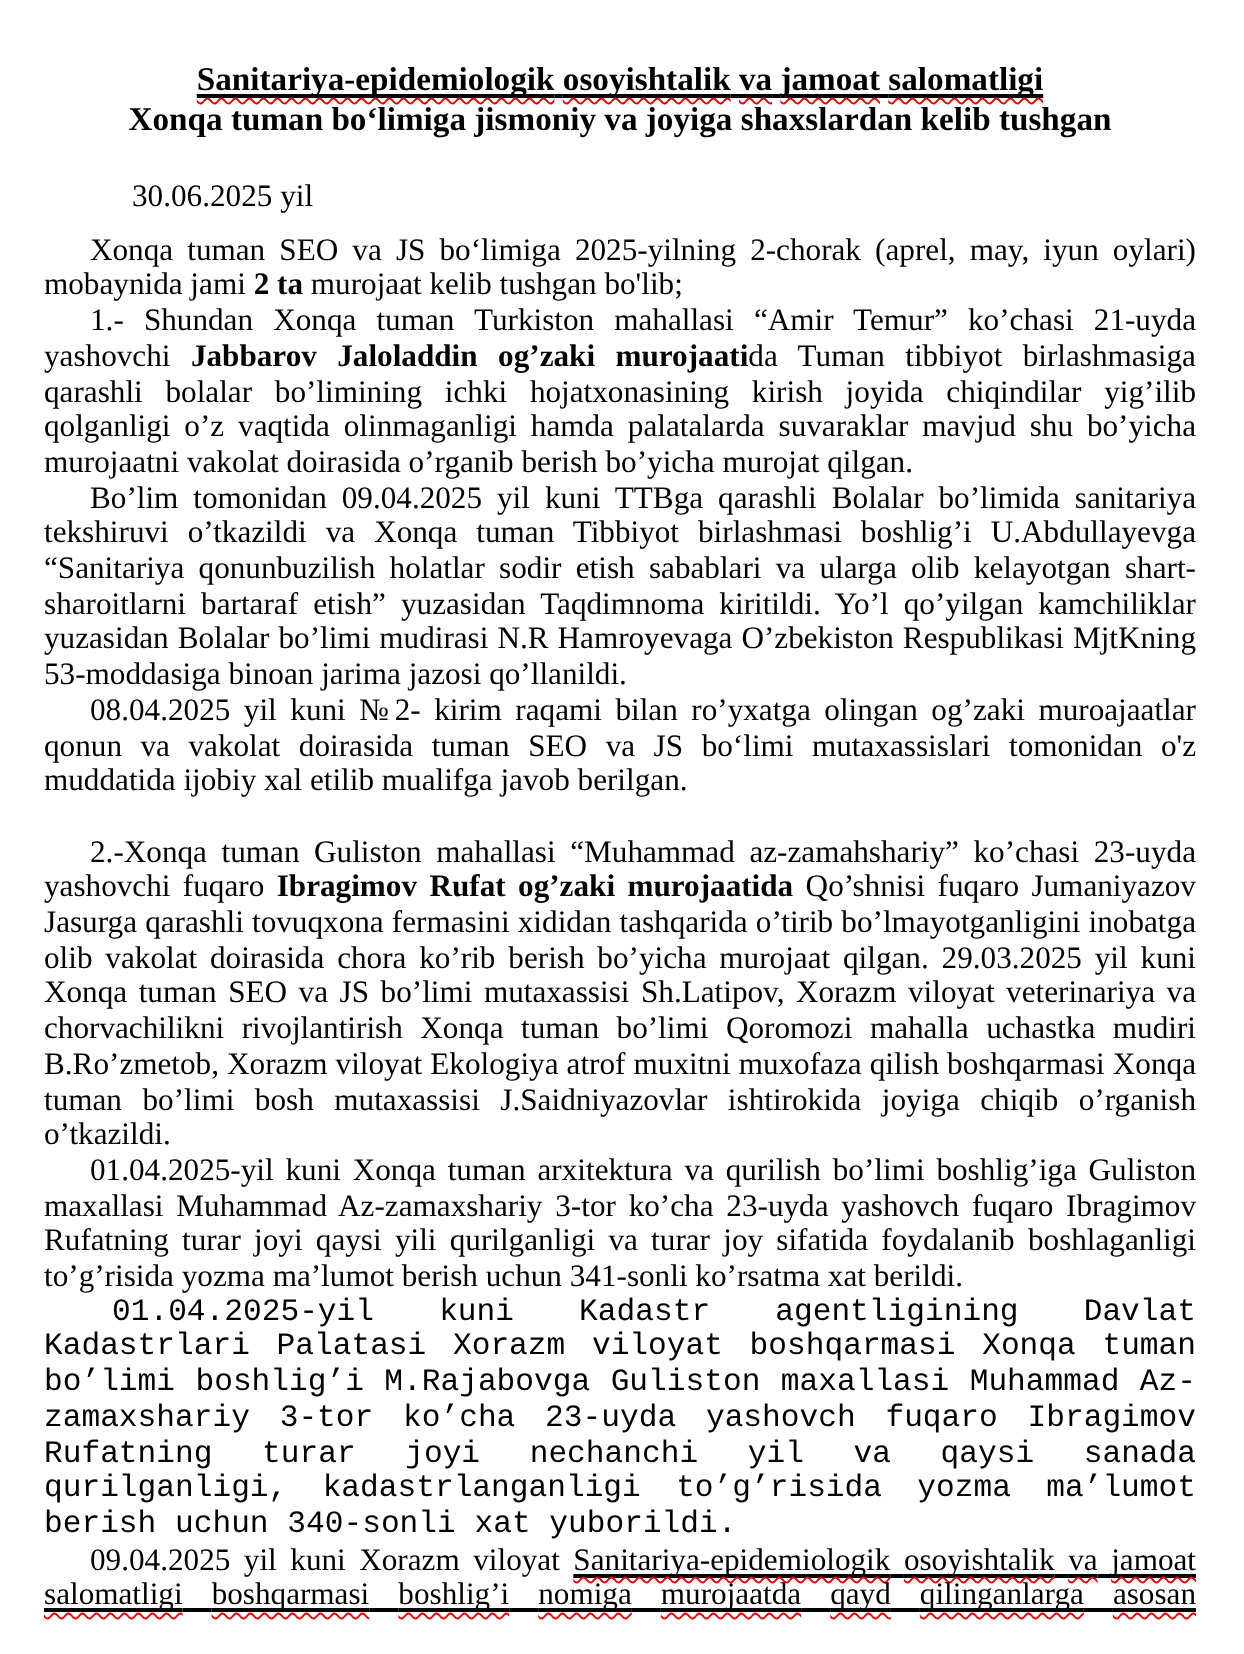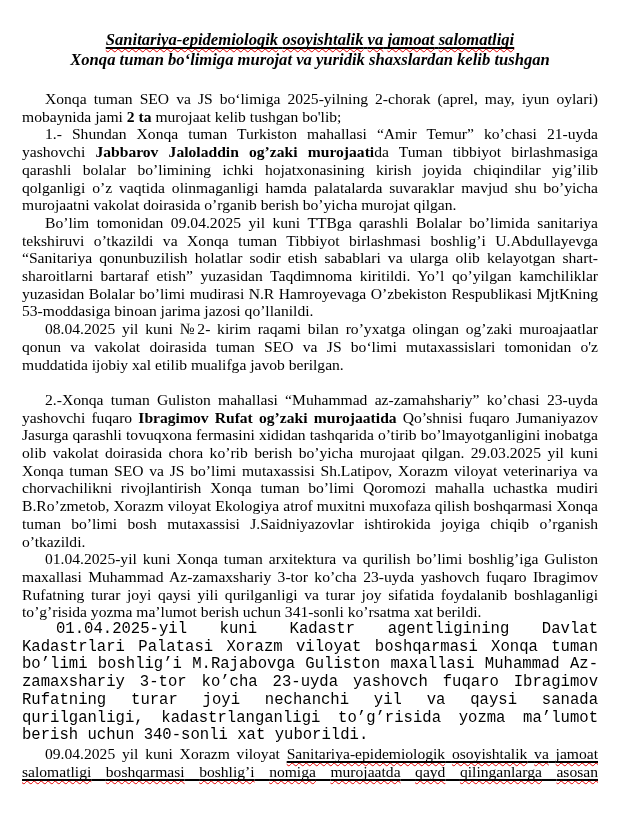--- a/index.html
+++ b/index.html
@@ -16,21 +16,21 @@
     font-size: 15.6px;
     line-height: 17.7px;
   }
   .title {
     text-align: center;
     font-weight: bold;
     font-size: 16.6px;
     line-height: 20px;
     margin-bottom: 20px;
   }
-  .t-line { text-align: center; font-style: italic; }
+  .t-line { text-align: center; }
   .u-solid {
     text-decoration: underline;
     text-decoration-thickness: 1.5px;
     text-underline-offset: 2px;
   }
   
   .sw {
     text-decoration: underline;
     text-decoration-style: wavy;
     text-decoration-color: var(--spell, #e60000);
@@ -49,23 +49,24 @@
   .justify-last { text-align-last: justify; }
   b { font-weight: bold; }
 </style>
 </head>
 <body style="background: rgb(255, 255, 255); color: rgb(0, 0, 0);">
 
 <div class="page">
 
   <div class="title">
     <div class="t-line"><span class="u-solid"><span><span class="sw">Sanitariya-epidemiologik</span> <span class="sw">osoyishtalik</span> <span class="sw">va</span> <span class="sw">jamoat</span> <span class="sw">salomatligi</span></span></span></div>
-    <div class="t-line">Xonqa tuman bo‘limiga murojat va yuridik shaxslardan kelib tushgan</div>
+    <div class="t-line">Xonqa tuman bo‘limiga jismoniy va joyiga shaxslardan kelib tushgan</div>
   </div>
 
+  <p class="date">30.06.2025 yil</p>
 
   <p><span>Xonqa tuman SEO va JS bo‘limiga 2025-yilning 2-chorak  (aprel, may, iyun oylari) mobaynida  jami </span><b>2 ta</b><span> murojaat kelib tushgan bo'lib;</span></p>
 
   <p><span>1.- Shundan Xonqa tuman Turkiston mahallasi “Amir Temur” ko’chasi 21-uyda yashovchi </span><b>Jabbarov Jaloladdin og’zaki murojaati</b><span>da Tuman tibbiyot birlashmasiga qarashli bolalar bo’limining ichki hojatxonasining kirish joyida chiqindilar yig’ilib qolganligi o’z vaqtida olinmaganligi hamda palatalarda suvaraklar mavjud shu bo’yicha murojaatni vakolat doirasida o’rganib berish bo’yicha murojat qilgan.</span></p>
 
   <p>Bo’lim tomonidan 09.04.2025 yil kuni TTBga qarashli Bolalar bo’limida sanitariya tekshiruvi o’tkazildi va Xonqa tuman Tibbiyot birlashmasi boshlig’i U.Abdullayevga “Sanitariya qonunbuzilish holatlar sodir etish sabablari va ularga olib kelayotgan shart-sharoitlarni bartaraf etish” yuzasidan Taqdimnoma kiritildi. Yo’l qo’yilgan kamchiliklar yuzasidan Bolalar bo’limi mudirasi N.R Hamroyevaga O’zbekiston Respublikasi MjtKning 53-moddasiga binoan jarima jazosi qo’llanildi.</p>
 
   <p class="gap-after">08.04.2025 yil kuni №2- kirim raqami bilan ro’yxatga olingan og’zaki muroajaatlar qonun va vakolat doirasida tuman SEO va JS bo‘limi  mutaxassislari tomonidan o'z muddatida ijobiy xal etilib mualifga javob berilgan.</p>
 
   <p><span>2.-Xonqa tuman Guliston mahallasi  “Muhammad az-zamahshariy” ko’chasi 23-uyda yashovchi fuqaro </span><b>Ibragimov Rufat og’zaki murojaatida</b><span> Qo’shnisi fuqaro Jumaniyazov Jasurga qarashli tovuqxona fermasini xididan tashqarida o’tirib bo’lmayotganligini inobatga olib vakolat doirasida chora ko’rib berish bo’yicha murojaat qilgan. 29.03.2025 yil kuni Xonqa tuman SEO va JS bo’limi mutaxassisi Sh.Latipov, Xorazm viloyat veterinariya va chorvachilikni rivojlantirish Xonqa tuman bo’limi Qoromozi mahalla uchastka mudiri B.Ro’zmetob, Xorazm viloyat Ekologiya atrof muxitni muxofaza qilish boshqarmasi Xonqa tuman bo’limi bosh mutaxassisi J.Saidniyazovlar ishtirokida joyiga chiqib o’rganish o’tkazildi.</span></p>

